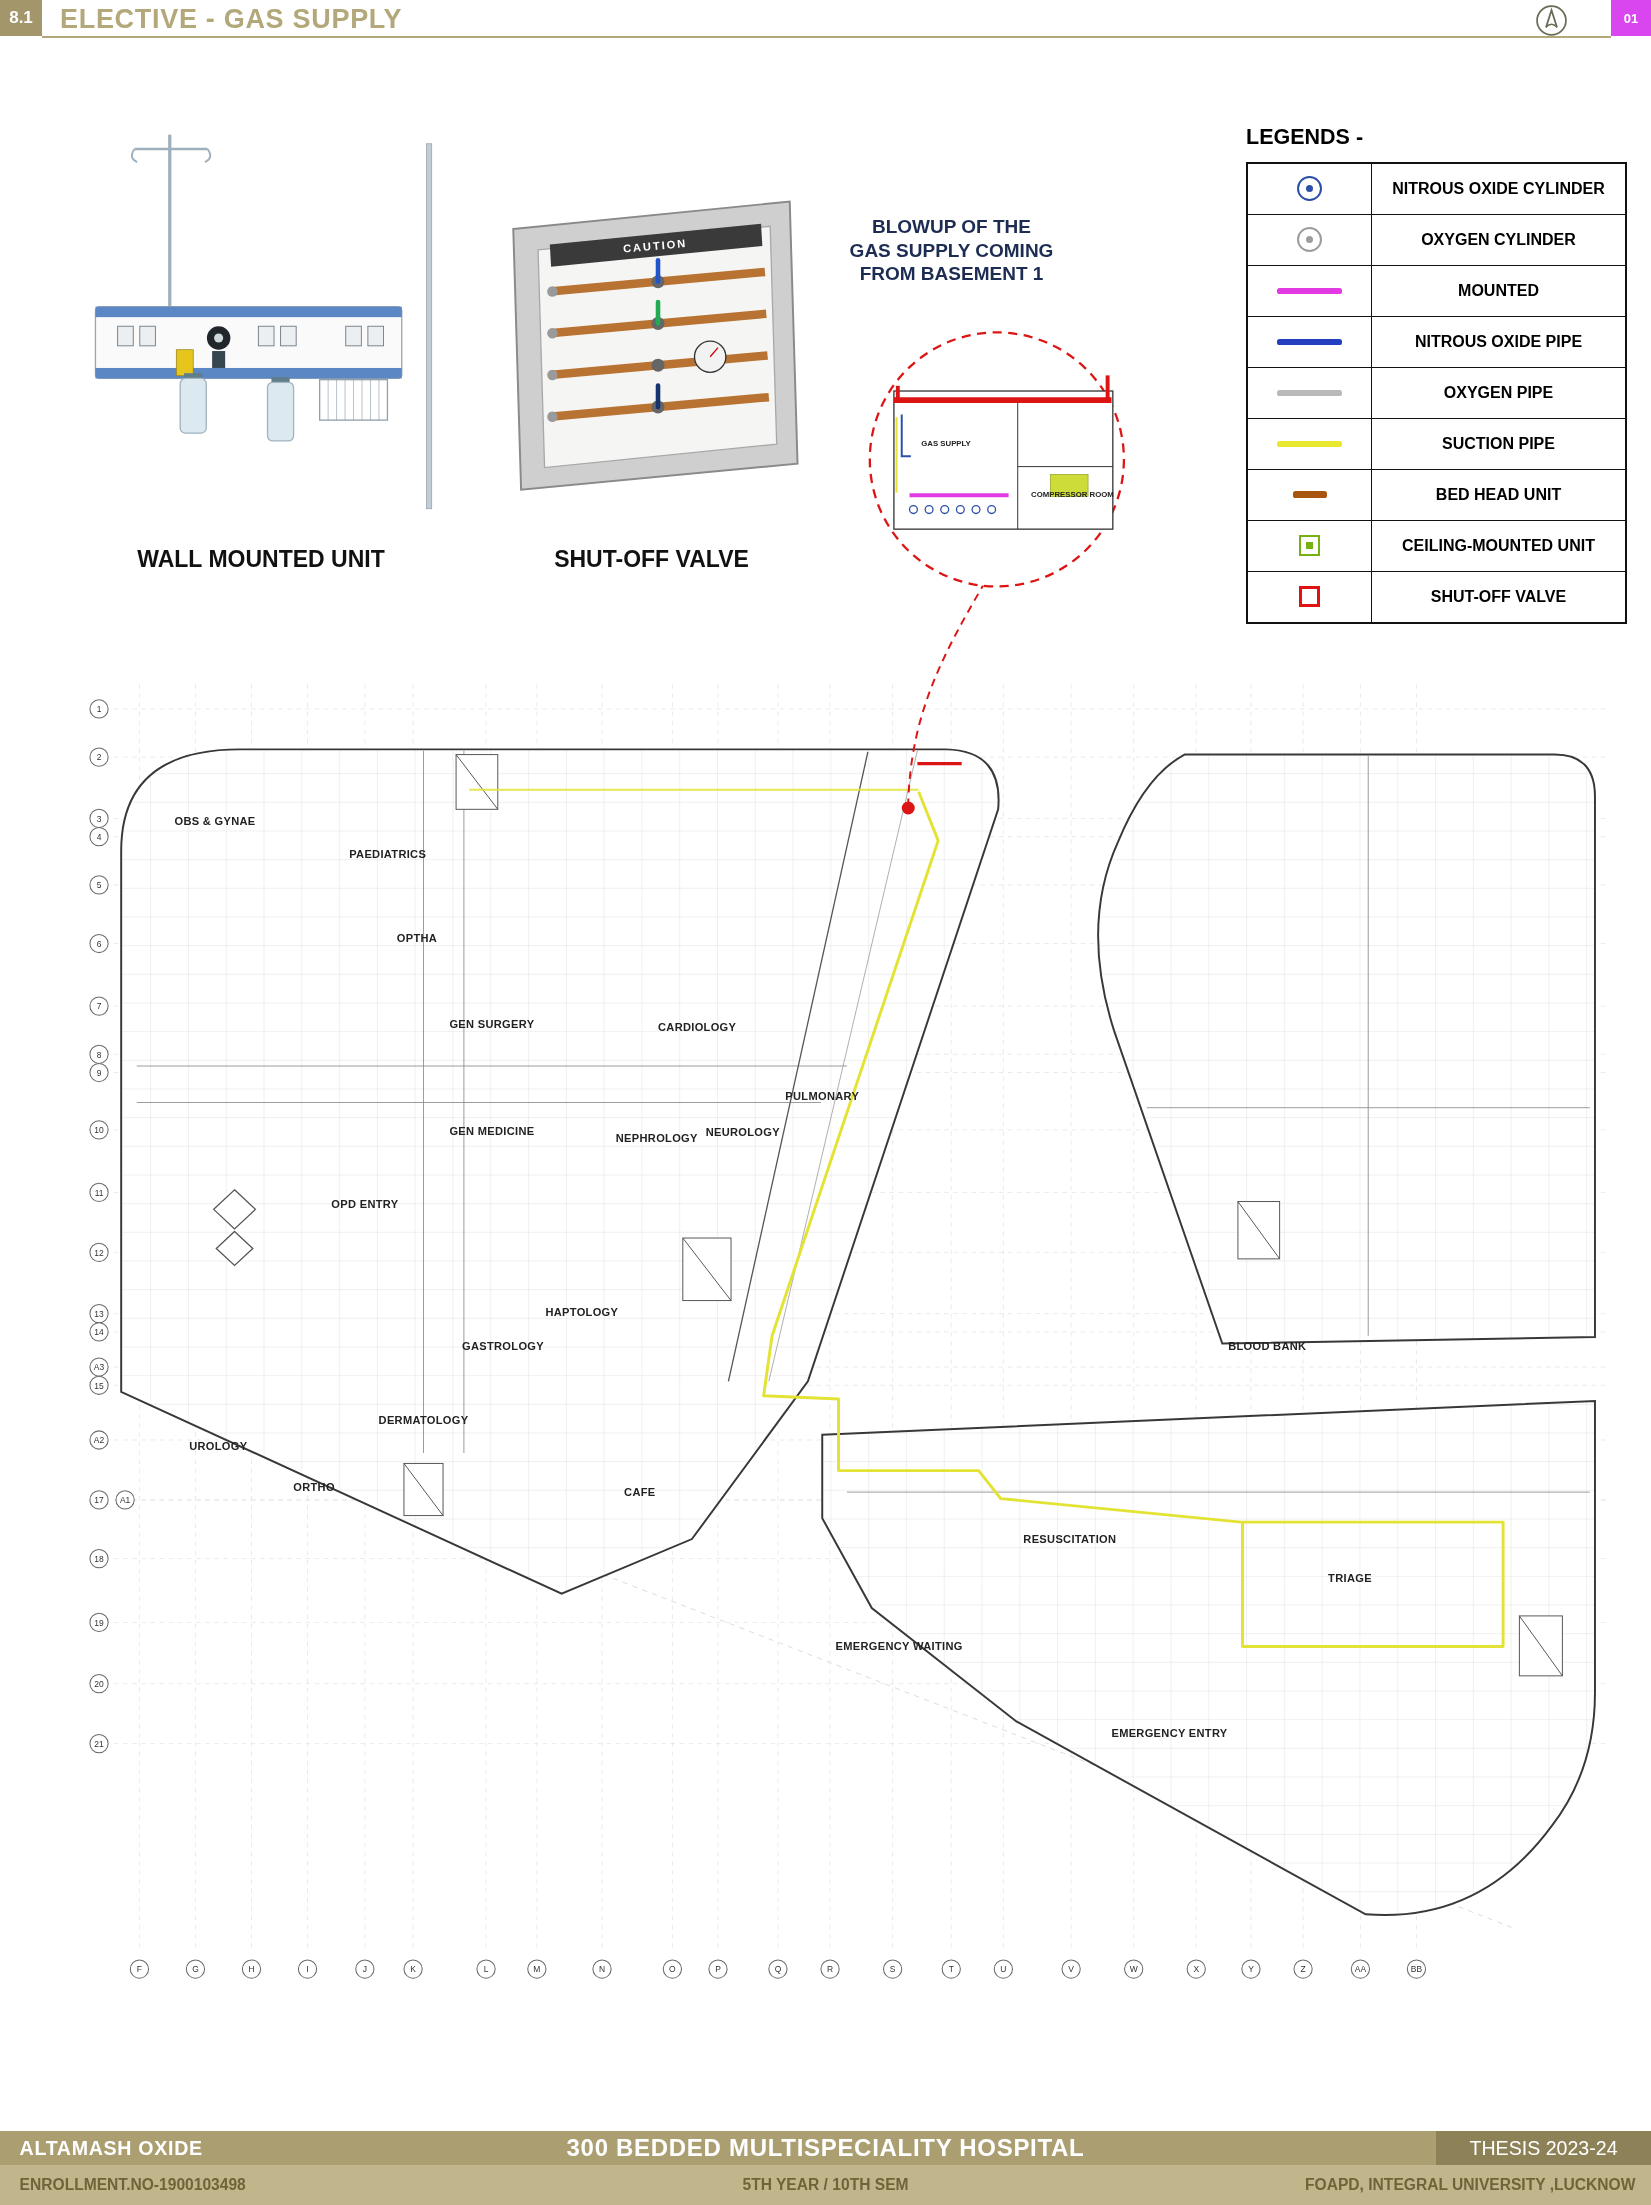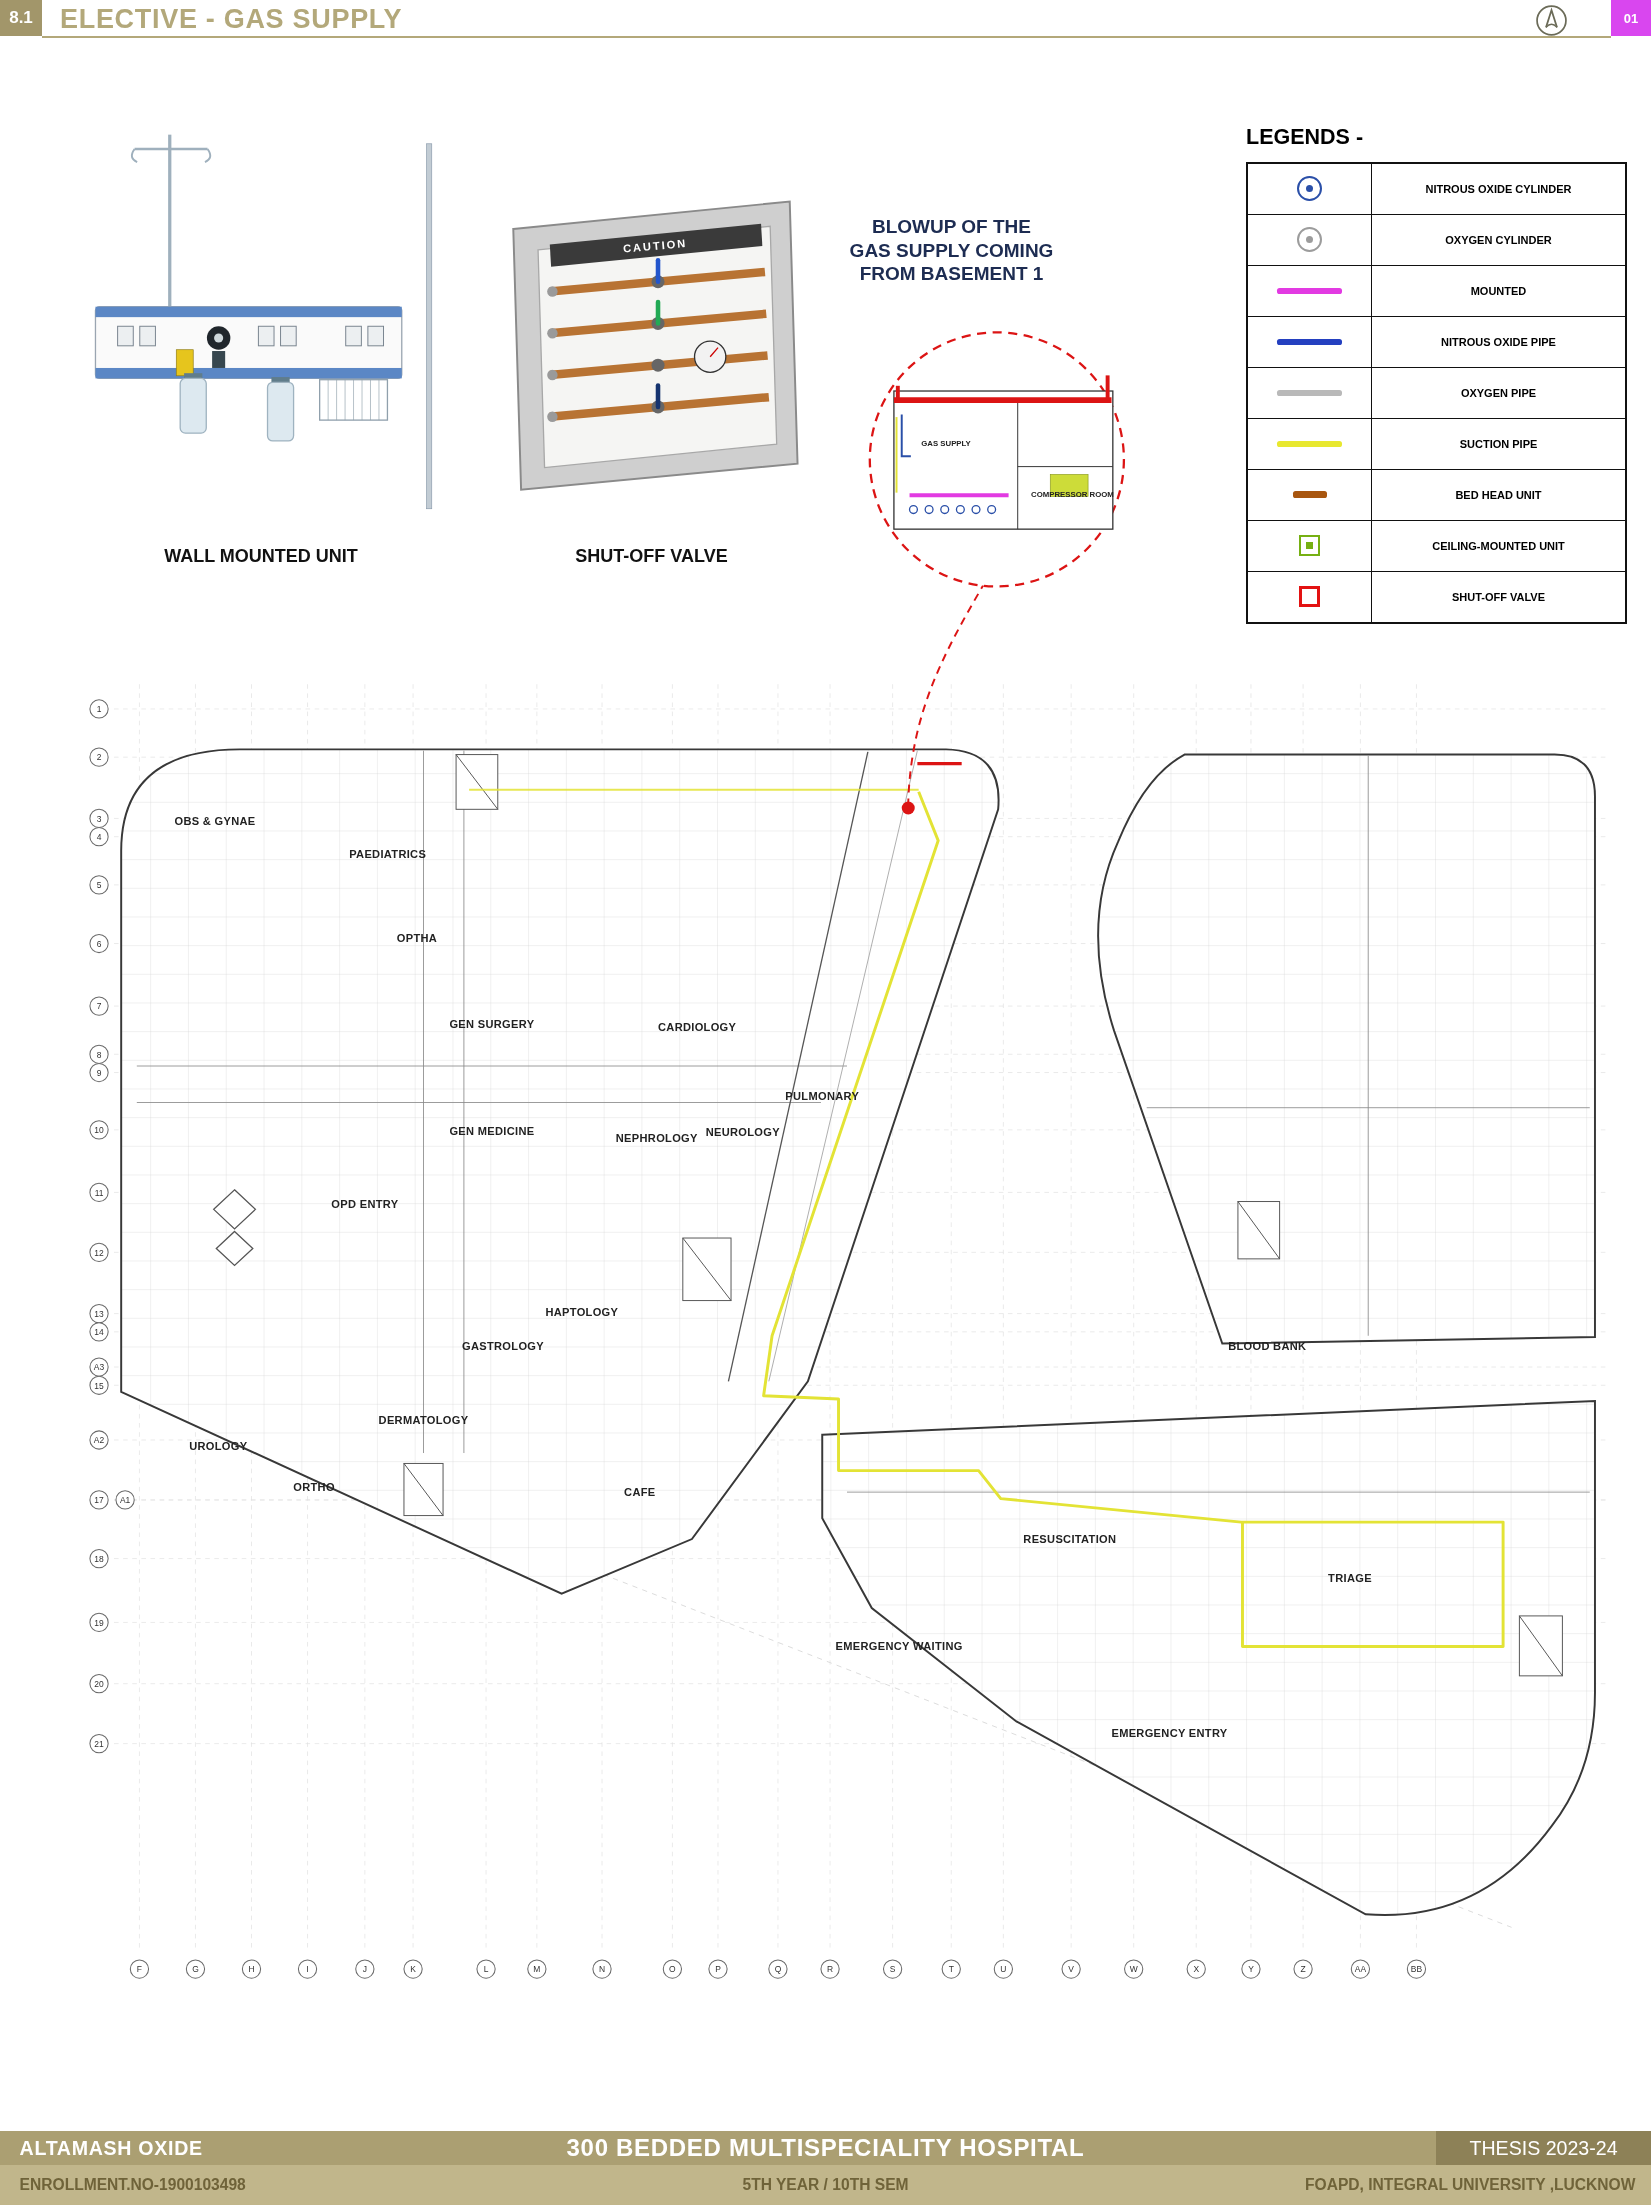--- a/index.html
+++ b/index.html
@@ -12,34 +12,34 @@
   .hdr-title{position:absolute;left:60px;top:3.9px;color:#b3a87a;font-weight:bold;font-size:27px;
     letter-spacing:0.7px;z-index:3;}
   .hdr-rule{position:absolute;left:42px;top:36px;width:1569px;height:2px;background:#b3a87a;z-index:3;}
   .hdr-pageno{position:absolute;right:0;top:0;width:40px;height:36px;background:#d946ef;
     color:#fff;font-weight:bold;font-size:13px;display:flex;align-items:center;justify-content:center;z-index:3;}
   .compass{position:absolute;left:1535px;top:3.9px;width:33px;height:33px;z-index:3;}
 
   
   .fig-wall{position:absolute;left:72px;top:111px;width:378px;height:424px;z-index:2;}
   .fig-valve{position:absolute;left:495px;top:182px;width:313px;height:326px;z-index:2;}
-  .caption{position:absolute;text-align:center;font-weight:bold;font-size:18px;color:#111;z-index:2;}
+  .caption{position:absolute;text-align:center;font-weight:bold;font-size:23px;color:#111;z-index:2;}
   .cap-wall{left:72px;top:546px;width:378px;}
   .cap-valve{left:495px;top:546px;width:313px;}
   .blowup-title{position:absolute;left:782px;top:215px;width:339px;text-align:center;z-index:2;
     color:#1d2c52;font-weight:bold;font-size:19px;line-height:23.5px;}
 
   
   .legends{position:absolute;left:1230px;top:125px;width:381px;z-index:2;padding-left:16px;}
   .legends-title{font-weight:bold;font-size:21.5px;color:#000;margin-bottom:11.7px;}
   .legend-table{border:2px solid #111;}
   .legend-row{display:grid;grid-template-columns:124px 1fr;border-top:1.3px solid #111;height:50px;}
   .legend-row:first-child{border-top:none;}
   .legend-sym{display:flex;align-items:center;justify-content:center;border-right:1.3px solid #111;}
-  .legend-label{display:flex;align-items:center;justify-content:center;font-weight:bold;font-size:11px;
+  .legend-label{display:flex;align-items:center;justify-content:center;font-weight:bold;font-size:16px;
     color:#000;text-align:center;padding:0 3.9px;}
   .cyl{width:21px;height:21px;border:2px solid;border-radius:50%;display:flex;align-items:center;justify-content:center;}
   .cyl i{width:7.2px;height:7.2px;border-radius:50%;display:block;}
   .lline{width:65px;height:5.9px;border-radius:2.6px;display:block;}
   .sline{width:34px;height:7.2px;border-radius:2.6px;display:block;}
   .sqd{width:17.6px;height:17.6px;border:2px solid;display:flex;align-items:center;justify-content:center;}
   .sqd i{width:6.5px;height:6.5px;display:block;}
   .sqo{width:21px;height:21px;border:3.9px solid;display:block;box-sizing:border-box;}
 
   

